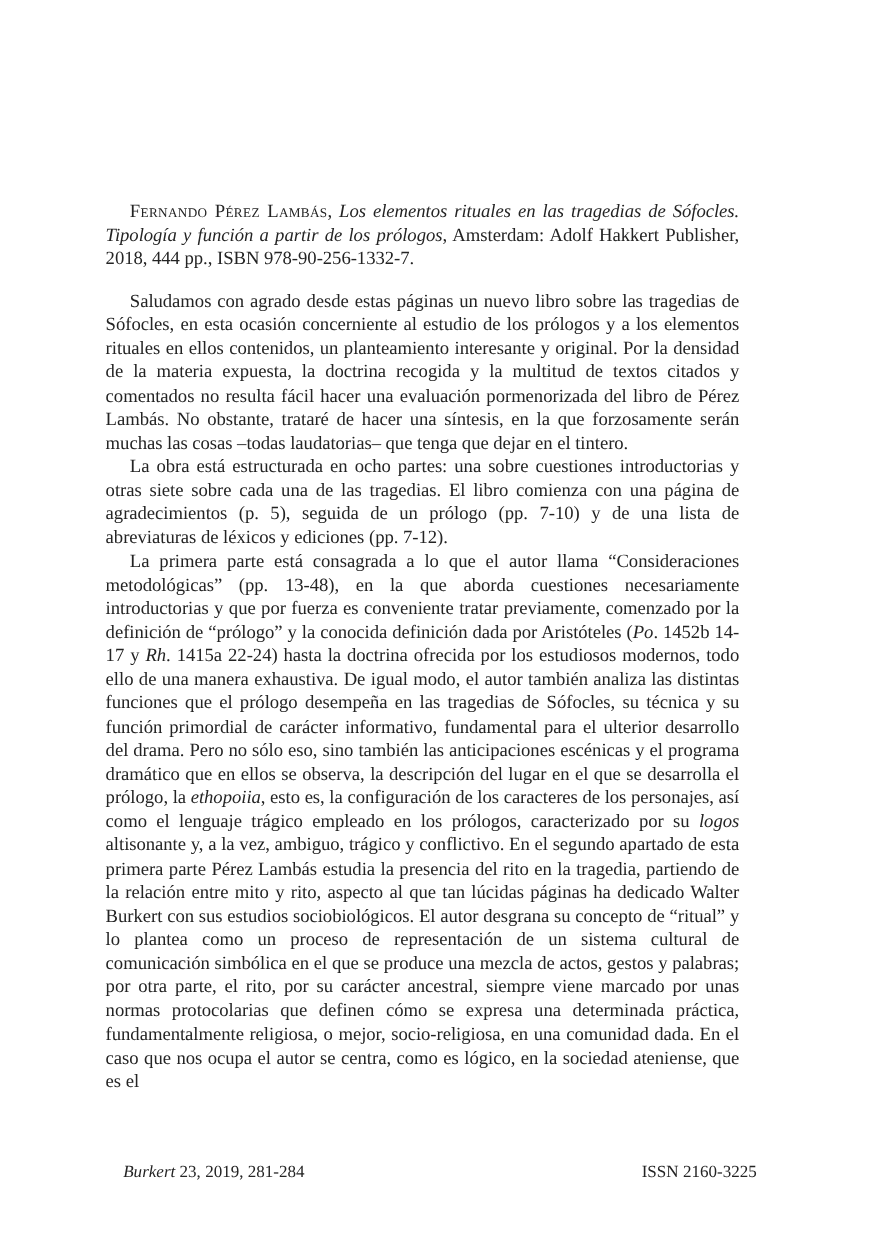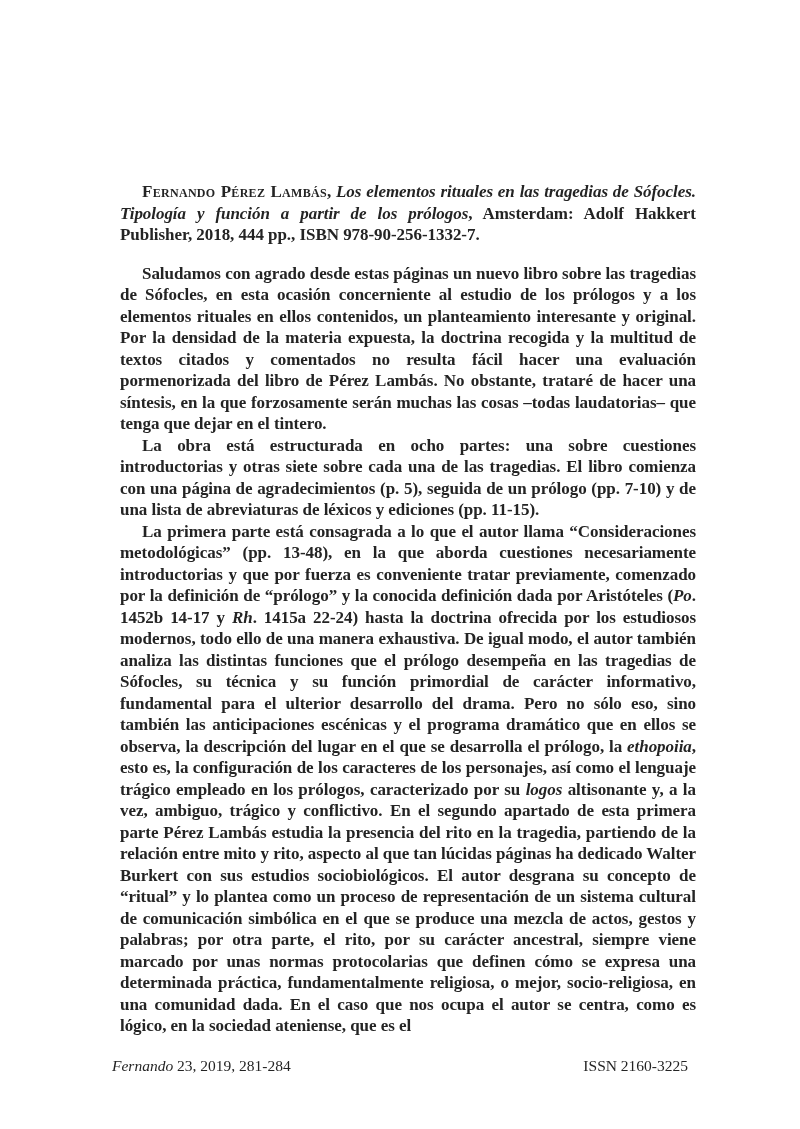--- a/index.html
+++ b/index.html
@@ -11,24 +11,23 @@
     position: relative;
     width: 800px;
     height: 1129px;
     background: #ffffff;
     font-family: "Liberation Serif", "DejaVu Serif", serif;
     color: #242424;
     overflow: hidden;
   }
   .text-block {
     position: absolute;
-    left: 120px;
+    left: 96px;
     top: 181px;
     width: 576px;
-    font-weight: bold;
   }
   .text-block p {
     margin: 0;
     font-size: 17px;
     line-height: 21.5px;
     text-align: justify;
     text-indent: 22px;
     letter-spacing: -0.05px;
   }
   p.heading {
@@ -55,23 +54,23 @@
 </head>
 <body>
 
 <div class="page">
 
   <div class="text-block">
     <p class="heading"><span class="run-smallcaps">Fernando Pérez Lambás</span><span class="run-normal">, </span><span class="run-italic">Los elementos rituales en las tragedias de Sófocles. Tipología y función a partir de los prólogos</span><span class="run-normal">, Amsterdam: Adolf Hakkert Publisher, 2018, 444 pp., ISBN 978-90-256-1332-7.</span></p>
 
     <p class="body-par"><span class="run-normal">Saludamos con agrado desde estas páginas un nuevo libro sobre las tragedias de Sófocles, en esta ocasión concerniente al estudio de los prólogos y a los elementos rituales en ellos contenidos, un planteamiento interesante y original. Por la densidad de la materia expuesta, la doctrina recogida y la multitud de textos citados y comentados no resulta fácil hacer una evaluación pormenorizada del libro de Pérez Lambás. No obstante, trataré de hacer una síntesis, en la que forzosamente serán muchas las cosas –todas laudatorias– que tenga que dejar en el tintero.</span></p>
 
-    <p class="body-par"><span class="run-normal">La obra está estructurada en ocho partes: una sobre cuestiones introductorias y otras siete sobre cada una de las tragedias. El libro comienza con una página de agradecimientos (p. 5), seguida de un prólogo (pp. 7-10) y de una lista de abreviaturas de léxicos y ediciones (pp. 11-15).</span></p>
+    <p class="body-par"><span class="run-normal">La obra está estructurada en ocho partes: una sobre cuestiones introductorias y otras siete sobre cada una de las tragedias. El libro comienza con una página de agradecimientos (p. 5), seguida de un prólogo (pp. 7-10) y de una lista de abreviaturas de léxicos y ediciones (pp. 7-12).</span></p>
 
     <p class="body-par"><span class="run-normal">La primera parte está consagrada a lo que el autor llama “Consideraciones metodológicas” (pp. 13-48), en la que aborda cuestiones necesariamente introductorias y que por fuerza es conveniente tratar previamente, comenzado por la definición de “prólogo” y la conocida definición dada por Aristóteles (</span><span class="run-italic">Po</span><span class="run-normal">. 1452b 14-17 y </span><span class="run-italic">Rh</span><span class="run-normal">. 1415a 22-24) hasta la doctrina ofrecida por los estudiosos modernos, todo ello de una manera exhaustiva. De igual modo, el autor también analiza las distintas funciones que el prólogo desempeña en las tragedias de Sófocles, su técnica y su función primordial de carácter informativo, fundamental para el ulterior desarrollo del drama. Pero no sólo eso, sino también las anticipaciones escénicas y el programa dramático que en ellos se observa, la descripción del lugar en el que se desarrolla el prólogo, la </span><span class="run-italic">ethopoiia</span><span class="run-normal">, esto es, la configuración de los caracteres de los personajes, así como el lenguaje trágico empleado en los prólogos, caracterizado por su </span><span class="run-italic">logos</span><span class="run-normal"> altisonante y, a la vez, ambiguo, trágico y conflictivo. En el segundo apartado de esta primera parte Pérez Lambás estudia la presencia del rito en la tragedia, partiendo de la relación entre mito y rito, aspecto al que tan lúcidas páginas ha dedicado Walter Burkert con sus estudios sociobiológicos. El autor desgrana su concepto de “ritual” y lo plantea como un proceso de representación de un sistema cultural de comunicación simbólica en el que se produce una mezcla de actos, gestos y palabras; por otra parte, el rito, por su carácter ancestral, siempre viene marcado por unas normas protocolarias que definen cómo se expresa una determinada práctica, fundamentalmente religiosa, o mejor, socio-religiosa, en una comunidad dada. En el caso que nos ocupa el autor se centra, como es lógico, en la sociedad ateniense, que es el</span></p>
   </div>
 
   <div class="footer">
-    <span class="footer-left"><span class="run-italic">Fernando</span><span class="run-normal"> 23, 2019, 281-284</span></span>
+    <span class="footer-left"><span class="run-italic">Burkert</span><span class="run-normal"> 23, 2019, 281-284</span></span>
     <span class="footer-right">ISSN 2160-3225</span>
   </div>
 
 </div>
 
 </body></html>

